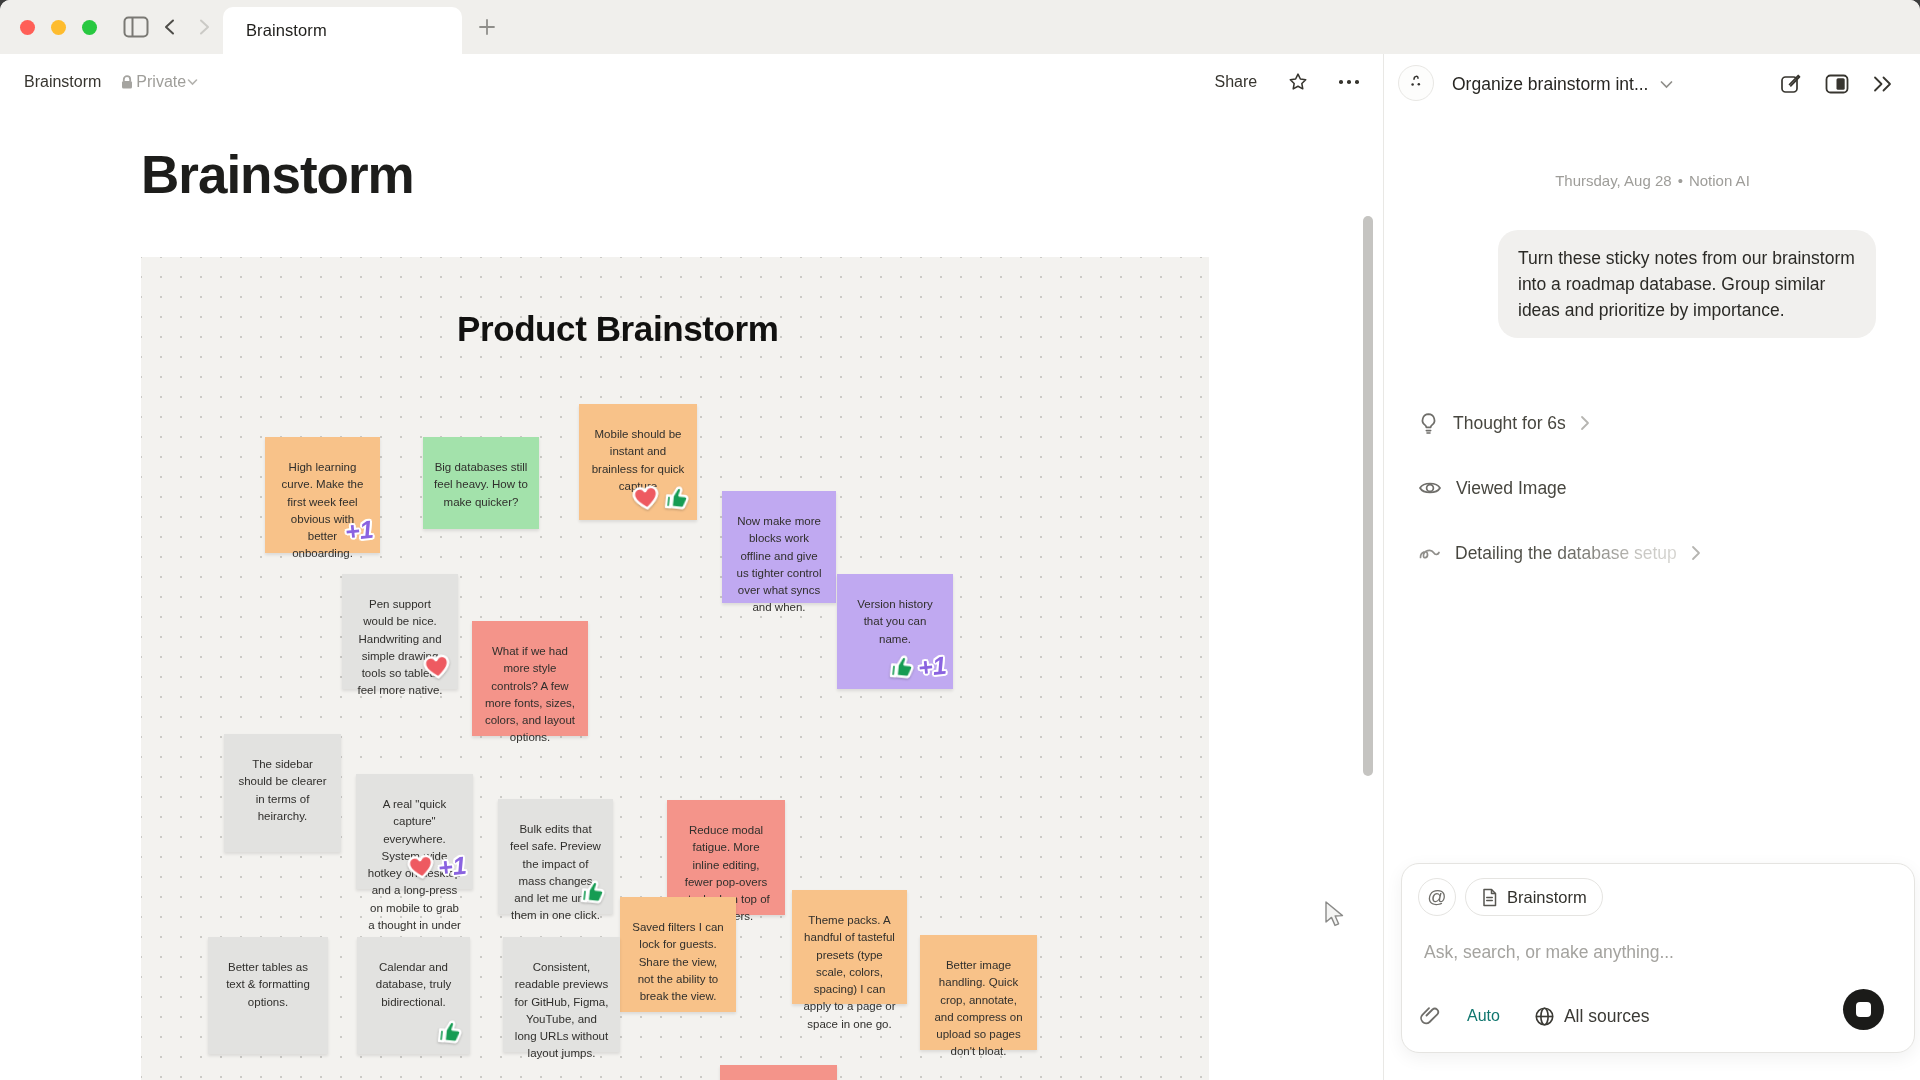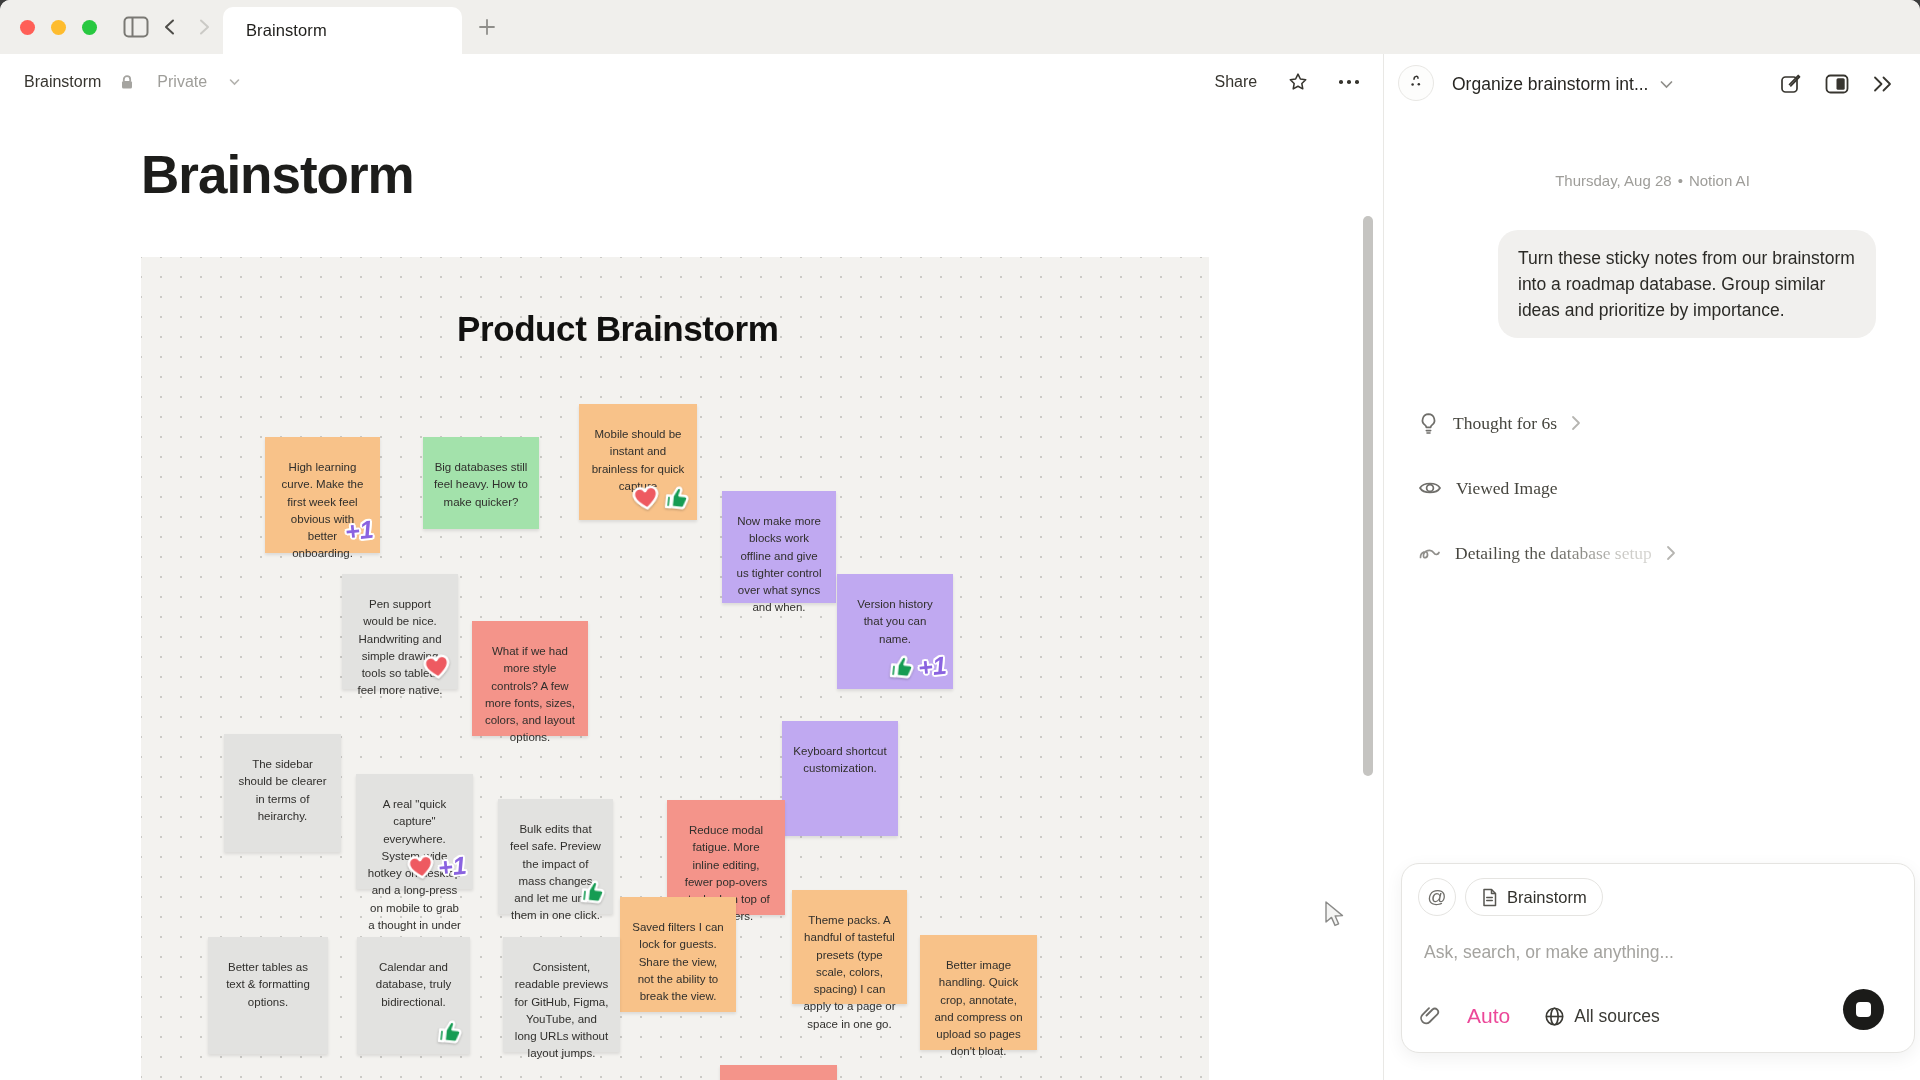--- a/index.html
+++ b/index.html
@@ -14,21 +14,21 @@
   .navbtn { background:none; border:none; width:34px; height:34px; display:flex; align-items:center; justify-content:center; }
   .tb-gap { width:14px; }
   .tab { position:absolute; left:223px; top:7px; width:239px; height:47px; background:#ffffff; border-radius:10px 10px 0 0; display:flex; align-items:center; padding-left:23px; }
   .tab-label { font-size:16.5px; color:#1f1e1b; font-weight:500; letter-spacing:.1px; }
   .newtab { position:absolute; left:470px; top:12px; width:34px; height:30px; background:none; border:none; display:flex; align-items:center; justify-content:center; }
 
   
   .editor { position:absolute; left:0; top:54px; width:1384px; height:1026px; background:#fff; border-right:1px solid #e9e8e5; overflow:hidden; }
   .toolbar { position:relative; height:56px; display:flex; align-items:center; padding:0 24px; }
   .crumb { font-size:16px; color:#37352f; margin-right:18px; }
-  .privacy { display:flex; align-items:center; gap:22px; background:none; border:none; }
+  .privacy { display:flex; align-items:center; gap:1px; background:none; border:none; }
   .privacy-label { font-size:16px; color:#9f9e9a; }
   .toolbar-right { margin-left:auto; display:flex; align-items:center; gap:30px; }
   .share { background:none; border:none; font-size:16px; color:#37352f; }
   .iconbtn { background:none; border:none; display:flex; align-items:center; justify-content:center; }
   .dots { display:flex; gap:4.5px; }
   .dots i { width:3.6px; height:3.6px; border-radius:50%; background:#37352f; }
 
   .page-title { margin:34px 0 0 141px; font-size:53px; font-weight:800; letter-spacing:-1px; color:#1d1d1b; }
 
   
@@ -50,33 +50,33 @@
   .panel-head { position:relative; height:60px; display:flex; align-items:center; }
   .ai-face { position:absolute; left:13px; top:11px; width:36px; height:36px; border-radius:50%; background:#fdfdfc; border:1px solid #e8e7e4; display:flex; align-items:center; justify-content:center; }
   .panel-title-btn { position:absolute; left:67px; top:0; height:60px; display:flex; align-items:center; gap:12px; background:none; border:none; }
   .panel-title { font-size:17.5px; font-weight:500; color:#282723; }
   .head-icons { position:absolute; right:26px; top:0; height:60px; display:flex; align-items:center; gap:23px; }
 
   .date-line { position:absolute; left:0; top:118px; width:100%; text-align:center; font-size:15px; color:#9e9d99; }
   .date-line b { font-weight:400; margin:0 6px; }
   .bubble { position:absolute; right:44px; top:176px; width:378px; background:#f1f0ee; border-radius:20px; padding:15px 20px; font-size:17.5px; line-height:26px; color:#2b2a26; }
   .steps { position:absolute; left:33px; top:352px; display:flex; flex-direction:column; gap:31px; }
-  .step { display:flex; align-items:center; gap:14px; height:34px; background:none; border:none; text-align:left;font-family:Liberation Serif, serif; }
+  .step { display:flex; align-items:center; gap:14px; height:34px; background:none; border:none; text-align:left; }
   .step-label { font-size:17.5px; color:#47463f; }
   .shimmer { background:linear-gradient(90deg,#45443d 0%,#55544d 45%,#cac9c5 85%,#d6d5d1 100%); -webkit-background-clip:text; background-clip:text; color:transparent; }
 
   .ai-input { position:absolute; left:16px; top:809px; width:514px; height:190px; background:#fff; border:1px solid #e5e4e1; border-radius:18px; box-shadow:0 5px 18px rgba(0,0,0,.06); }
   .mention { position:absolute; left:16px; top:14px; width:38px; height:38px; border-radius:50%; border:1px solid #e5e4e1; background:#fff; font-size:19px; color:#6f6e6a; }
   .chip { position:absolute; left:63px; top:14px; height:38px; border-radius:19px; border:1px solid #e5e4e1; background:#fff; display:flex; align-items:center; gap:9px; padding:0 15px; }
   .chip span { font-size:16.5px; color:#33322d; font-weight:500; }
   .ai-text { position:absolute; left:22px; top:78px; width:430px; border:none; outline:none; font-size:17.5px; font-family:"Liberation Sans","DejaVu Sans",sans-serif; color:#2b2a26; background:transparent; }
   .ai-text::placeholder { color:#a4a39f; }
   .input-bottom { position:absolute; left:0; bottom:14px; width:100%; height:44px; display:flex; align-items:center; }
   .attach { background:none; border:none; margin-left:18px; }
-  .auto { background:none; border:none; font-size:21px; color:#ec4899; margin-left:26px; }
+  .auto { background:none; border:none; font-size:16px; color:#0f766e; margin-left:26px; }
   .sources { background:none; border:none; display:flex; align-items:center; gap:9px; margin-left:34px; font-size:17.5px; font-weight:500; color:#3b3a35; }
   .stopbtn { position:absolute; right:30px; bottom:8px; width:41px; height:41px; border-radius:50%; border:none; background:#1b1b19; display:flex; align-items:center; justify-content:center; }
   .stopbtn i { width:15px; height:15px; background:#fff; border-radius:4px; }
 
   .cursor { position:absolute; left:1322px; top:900px; }
 </style>
 </head>
 <body>
 
 <div class="app">
@@ -185,23 +185,20 @@
           <p>Pen support would be nice. Handwriting and simple drawing tools so tablets feel more native.</p>
           <div class="stickers">
             <svg class="stk" width="30" height="28" viewBox="0 0 30 28" style="transform:rotate(-8deg)">
               <path d="M15 24.5 C10 21 4.5 16.5 3.5 11.5 C2.6 7 5.8 3.5 9.5 3.5 C12 3.5 13.9 5 15 7 C16.1 5 18 3.5 20.5 3.5 C24.2 3.5 27.4 7 26.5 11.5 C25.5 16.5 20 21 15 24.5 Z" fill="#ee5a61" stroke="#ffffff" stroke-width="2.6" stroke-linejoin="round"></path>
             </svg>
           </div>
         </div>
         <div class="note" style="left: 331px; top: 364px; width: 116px; height: 115px; background: rgb(244, 148, 138);">
           <p>What if we had more style controls? A few more fonts, sizes, colors, and layout options.</p>
         </div>
-        <div class="note" style="left: 641px; top: 464px; width: 116px; height: 115px; background: rgb(192, 169, 241);">
-          <p>Keyboard shortcut customization.</p>
-        </div>
         <div class="note" style="left: 83px; top: 477px; width: 117px; height: 118px; background: rgb(226, 226, 224);">
           <p>The sidebar should be clearer in terms of heirarchy.</p>
         </div>
         <div class="note" style="left: 215px; top: 517px; width: 117px; height: 115px; background: rgb(226, 226, 224);">
           <p>A real "quick capture" everywhere. System-wide hotkey on desktop and a long-press on mobile to grab a thought in under two seconds.</p>
           <div class="stickers">
             <svg class="stk" width="30" height="28" viewBox="0 0 30 28" style="transform:rotate(-8deg)">
               <path d="M15 24.5 C10 21 4.5 16.5 3.5 11.5 C2.6 7 5.8 3.5 9.5 3.5 C12 3.5 13.9 5 15 7 C16.1 5 18 3.5 20.5 3.5 C24.2 3.5 27.4 7 26.5 11.5 C25.5 16.5 20 21 15 24.5 Z" fill="#ee5a61" stroke="#ffffff" stroke-width="2.6" stroke-linejoin="round"></path>
             </svg>
             <span class="plus-one">+1</span>

